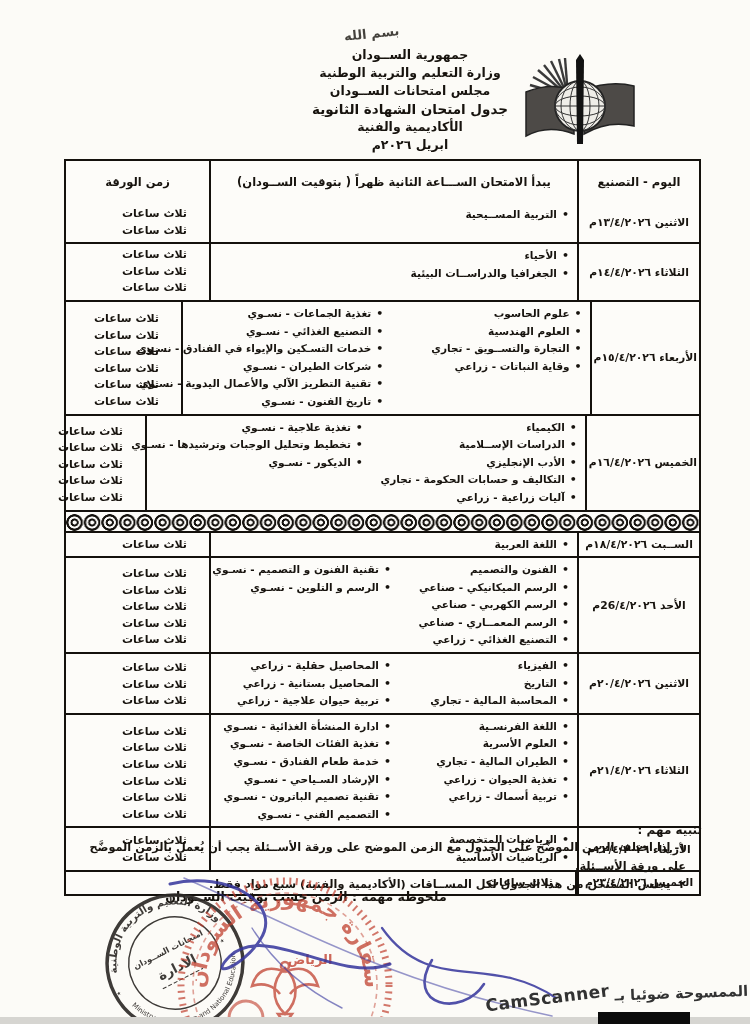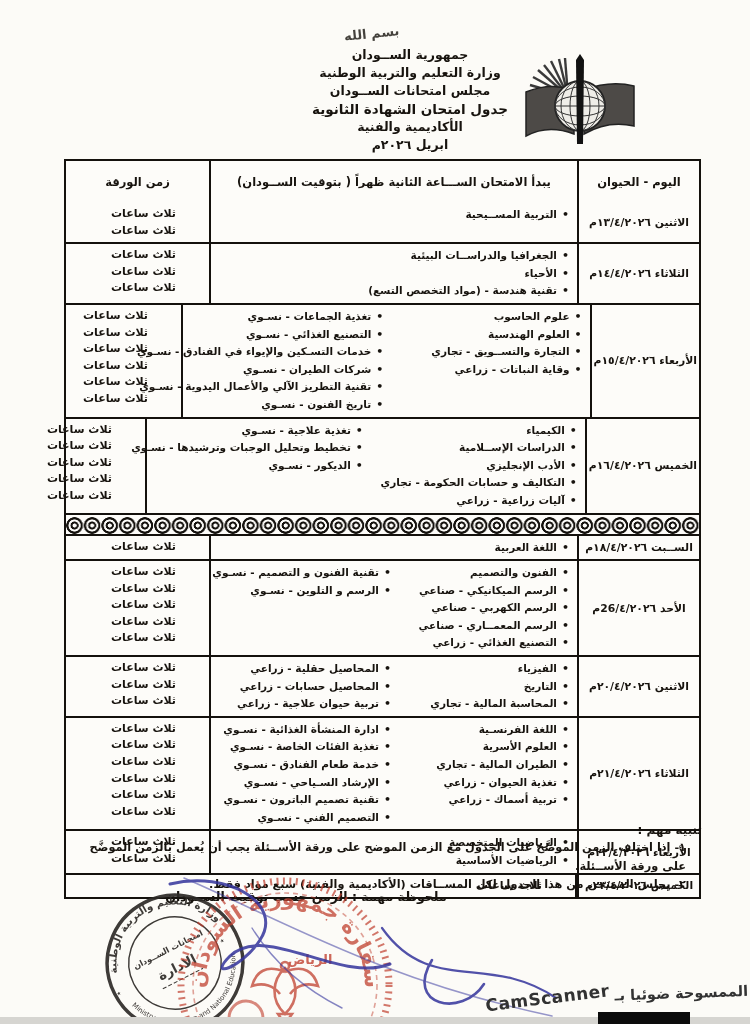--- a/index.html
+++ b/index.html
@@ -23,21 +23,21 @@
   .h-day,.h-dur,.h-sub{display:flex;align-items:center;justify-content:center;
         font-size:11.5px;font-weight:bold;text-align:right;padding:2px 4px;}
   .h-sub{flex:1;}
   .c-day{display:flex;align-items:center;justify-content:center;font-weight:bold;
          font-size:10.8px;padding:2px 2px;white-space:nowrap;}
   .c-sub{flex:1;display:flex;padding:3px 8px 3px 2px;overflow:visible;}
   .sub-right{width:50%;}
   .sub-left{width:50%;}
   .subj{font-size:10.5px;font-weight:bold;line-height:16.6px;white-space:nowrap;}
   .subj .blt{display:inline-block;margin-left:5px;font-size:11px;}
-  .c-dur{padding:3px 23px;display:flex;flex-direction:column;justify-content:flex-start;}
+  .c-dur{padding:3px 12px;display:flex;flex-direction:column;justify-content:flex-end;}
   .dur-line{font-size:11px;font-weight:bold;line-height:16.6px;text-align:right;padding-right:10px;white-space:nowrap;}
   
   .chain-row{height:21px;border-top:2px solid #14110d;
      background-image:radial-gradient(circle at 8.5px 10.5px,
         #fdfcf9 1.8px,#14110d 2.3px,#14110d 3.8px,#fdfcf9 4.3px,
         #fdfcf9 5.8px,#14110d 6.3px,#14110d 8px,#fdfcf9 8.6px);
      background-size:17.6px 21px;background-repeat:repeat-x;}
   
   .fnotes{position:absolute;top:821px;right:48px;left:43px;text-align:right;}
   .fn-title{font-size:12px;font-weight:bold;line-height:18px;}
@@ -90,21 +90,21 @@
       <ellipse cx="64" cy="54" rx="10" ry="25"></ellipse>
         <ellipse cx="64" cy="54" rx="19" ry="25"></ellipse>
       <line x1="39" y1="54" x2="89" y2="54"></line>
         <line x1="64" y1="29" x2="64" y2="79"></line>
     </g>
     <path d="M60,8 L64,2 L68,8 L67,92 L61,92 Z" fill="#121212"></path>
   </svg>
 
   <div class="sched-table">
     <div class="t-row t-head">
-      <div class="h-day">اليوم - الحيوان</div>
+      <div class="h-day">اليوم - التصنيع</div>
       <div class="h-sub">يبدأ الامتحان الســـاعة الثانية ظهراً ( بتوقيت الســودان)</div>
       <div class="h-dur">زمن الورقة</div>
     </div>
     <div>
         <div class="t-row">
       <div class="c-day">الاثنين ١٣/٤/٢٠٢٦م</div>
       <div class="c-sub">
         <div class="sub-right">
               <div class="subj"><span class="blt">•</span><span>التربية المســيحية</span></div>
             </div>
@@ -112,23 +112,22 @@
       </div>
       <div class="c-dur">
             <div class="dur-line">ثلاث ساعات</div>
             <div class="dur-line">ثلاث ساعات</div>
           </div>
     </div>
         <div class="t-row">
       <div class="c-day">الثلاثاء ١٤/٤/٢٠٢٦م</div>
       <div class="c-sub">
         <div class="sub-right">
+              <div class="subj"><span class="blt">•</span><span>الأحياء</span></div>
               <div class="subj"><span class="blt">•</span><span>الجغرافيا والدراســات البيئية</span></div>
-              <div class="subj"><span class="blt">•</span><span>الأحياء</span></div>
-              <div class="subj"><span class="blt">•</span><span>تقنية هندسة - (مواد التخصص التسع)</span></div>
             </div>
         <div class="sub-left"></div>
       </div>
       <div class="c-dur">
             <div class="dur-line">ثلاث ساعات</div>
             <div class="dur-line">ثلاث ساعات</div>
             <div class="dur-line">ثلاث ساعات</div>
           </div>
     </div>
         <div class="t-row">
@@ -221,21 +220,21 @@
         <div class="t-row">
       <div class="c-day">الاثنين ٢٠/٤/٢٠٢٦م</div>
       <div class="c-sub">
         <div class="sub-right">
               <div class="subj"><span class="blt">•</span><span>الفيزياء</span></div>
               <div class="subj"><span class="blt">•</span><span>التاريخ</span></div>
               <div class="subj"><span class="blt">•</span><span>المحاسبة المالية - تجاري</span></div>
             </div>
         <div class="sub-left">
               <div class="subj"><span class="blt">•</span><span>المحاصيل حقلية - زراعي</span></div>
-              <div class="subj"><span class="blt">•</span><span>المحاصيل حسابات - زراعي</span></div>
+              <div class="subj"><span class="blt">•</span><span>المحاصيل بستانية - زراعي</span></div>
               <div class="subj"><span class="blt">•</span><span>تربية حيوان علاجية - زراعي</span></div>
             </div>
       </div>
       <div class="c-dur">
             <div class="dur-line">ثلاث ساعات</div>
             <div class="dur-line">ثلاث ساعات</div>
             <div class="dur-line">ثلاث ساعات</div>
           </div>
     </div>
         <div class="t-row">

